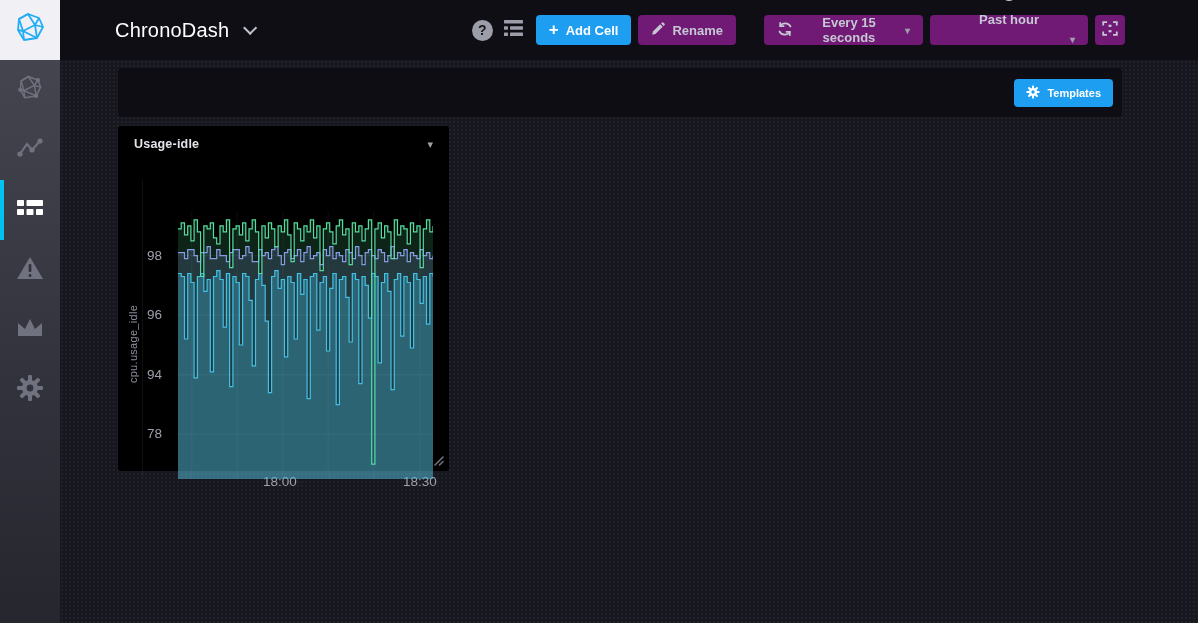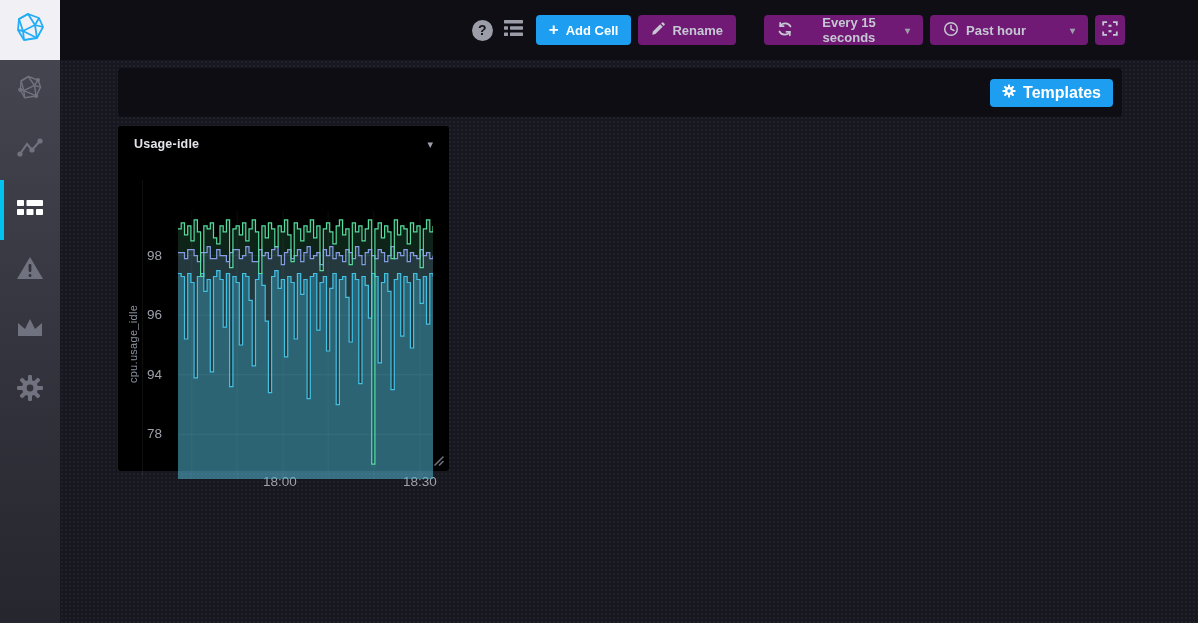--- a/index.html
+++ b/index.html
@@ -69,21 +69,21 @@
   }
 
   
   .templates-bar {
     position:absolute; left:118px; top:68px; width:1004px; height:49px;
     background:#0d0d13; border-radius:4px; z-index:5;
     display:flex; align-items:center; justify-content:flex-end; padding-right:9px;
   }
   .templates-btn {
     height:28px; border-radius:4px; border:none; background:#1e9ef0; color:#fff;
-    font-family:"Liberation Sans", sans-serif; font-size:16px; font-weight:bold;
+    font-family:"Liberation Sans", sans-serif; font-size:11px; font-weight:bold;
     display:flex; align-items:center; gap:7px; padding:0 12px; cursor:pointer;
   }
 
   
   .cell {
     position:absolute; left:118px; top:126px; width:331px; height:345px;
     background:#000000; border-radius:3px; z-index:5;
   }
   .cell-header {
     height:36px; display:flex; align-items:center; justify-content:space-between;
@@ -117,20 +117,24 @@
 <div class="navbar">
   <div class="logo-tile">
     <span>
       <svg width="34" height="34" viewBox="0 0 34 34" fill="none" stroke="#22adf6" stroke-width="1.8" stroke-linejoin="round">
         <polygon points="15,3 26,7 30,16 24,27 11,29 5,19 6,8"></polygon>
         <polygon points="15,3 22,14 10,20 6,8"></polygon>
         <path d="M22 14 L26 7 M22 14 L30 16 M22 14 L24 27 M10 20 L11 29 M10 20 L5 19 M10 20 L24 27"></path>
       </svg>
     </span>
   </div>
+  <div class="nav-title">
+    <span class="t">ChronoDash</span>
+    <span class="chevron"></span>
+  </div>
   <div class="nav-right">
     <div class="help-circle">
       <span>?</span>
     </div>
     <div class="icon-btn">
       <span>
         <svg width="19" height="17" viewBox="0 0 19 17" fill="#9b9ea9">
           <rect x="0" y="0" width="19" height="3.4" rx="0.6"></rect>
           <rect x="0" y="6.3" width="4" height="3.4" rx="0.6"></rect>
             <rect x="6" y="6.3" width="13" height="3.4" rx="0.6"></rect>
@@ -156,21 +160,21 @@
         <svg width="16" height="16" viewBox="0 0 16 16" fill="none" stroke="#c5c8d2" stroke-width="1.7" stroke-linecap="round">
           <path d="M13.5 5.5 A6 6 0 0 0 3.2 5.0"></path>
           <path d="M2.5 10.5 A6 6 0 0 0 12.8 11.0"></path>
           <path d="M3.2 1.8 V5.2 H6.6" fill="none"></path>
           <path d="M12.8 14.2 V10.8 H9.4" fill="none"></path>
         </svg>
       </span>
       <span>Every 15 seconds</span>
       <span class="caret" style="margin-left:auto;">▾</span>
     </button>
-    <button class="btn" style="width:158px; justify-content:flex-end;">
+    <button class="btn" style="width:158px; justify-content:flex-end;flex-direction:column;">
       <span>
         <svg width="16" height="16" viewBox="0 0 16 16" fill="none" stroke="#c5c8d2" stroke-width="1.5" stroke-linecap="round">
           <circle cx="8" cy="8" r="6.3"></circle>
           <path d="M8 4.5 V8 L11 9.5"></path>
         </svg>
       </span>
       <span>Past hour</span>
       <span class="caret" style="margin-left:auto;">▾</span>
     </button>
     <button class="btn square">

